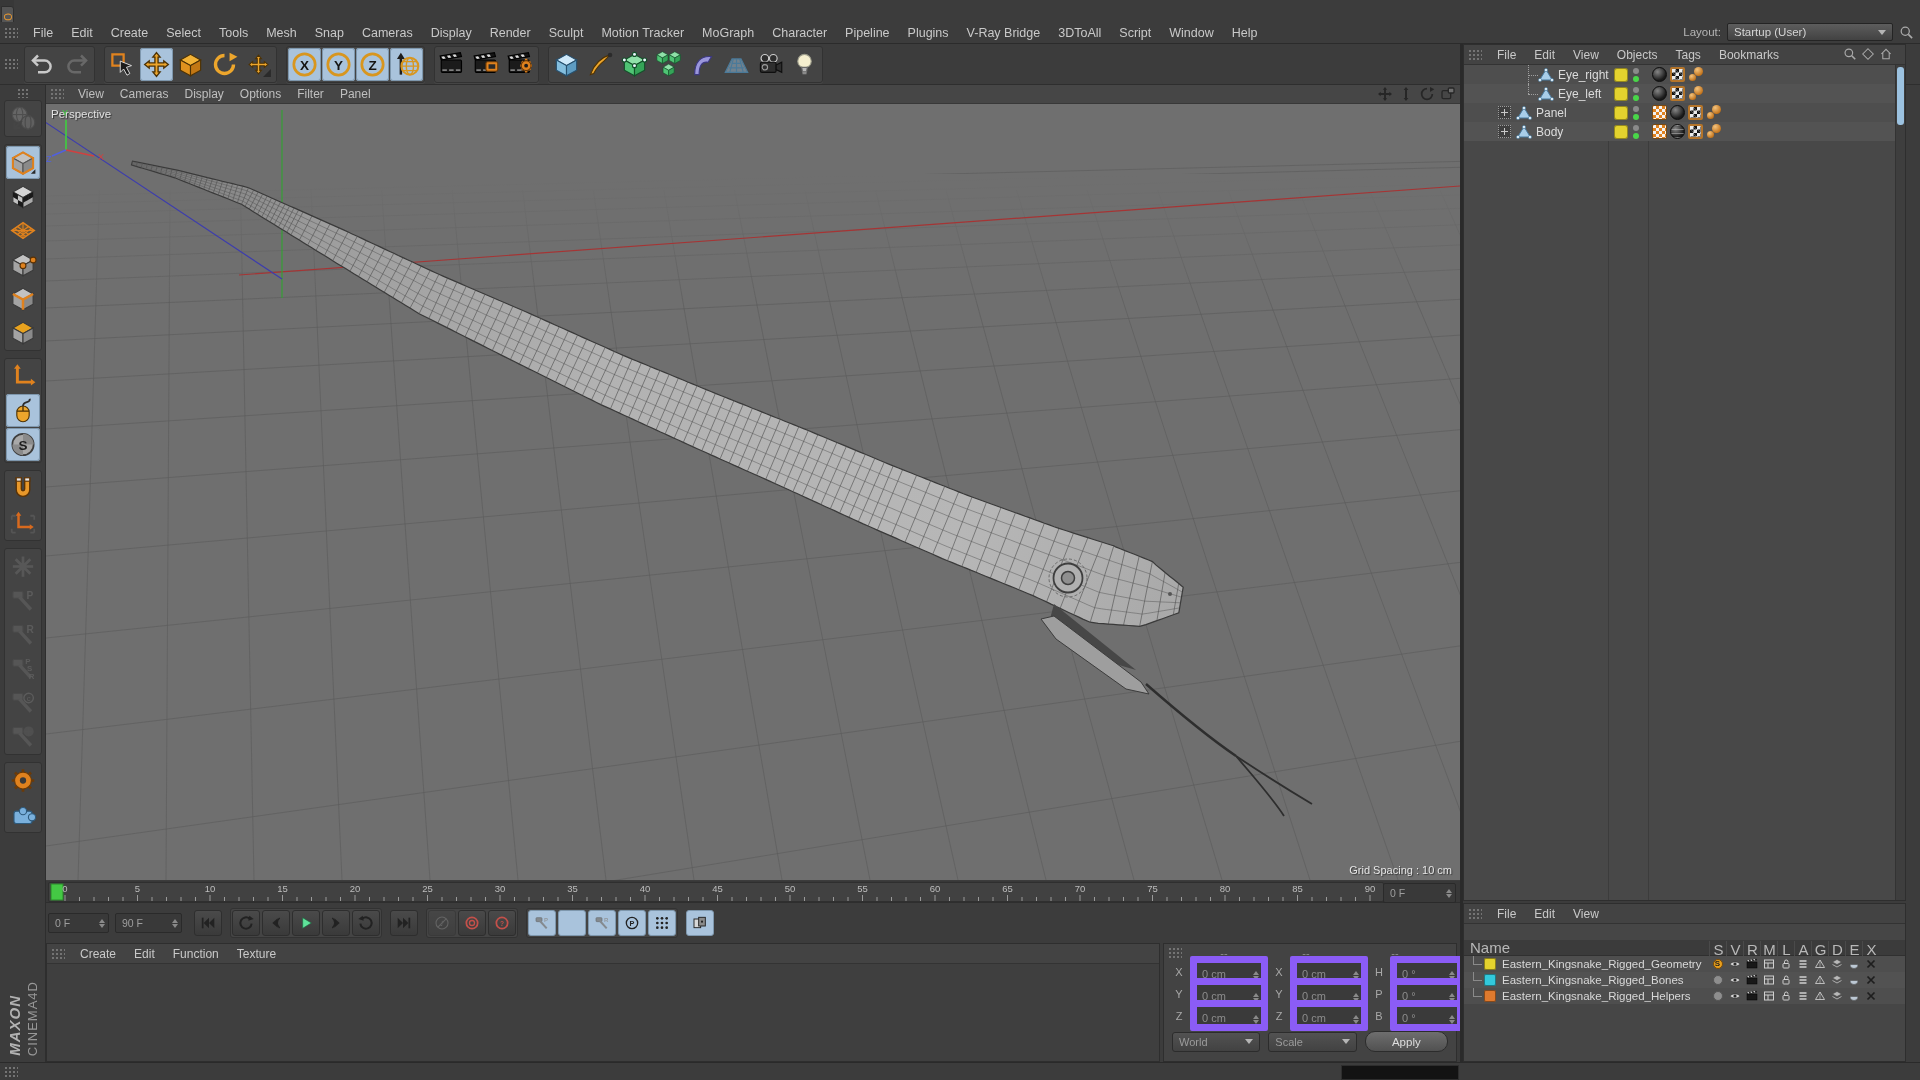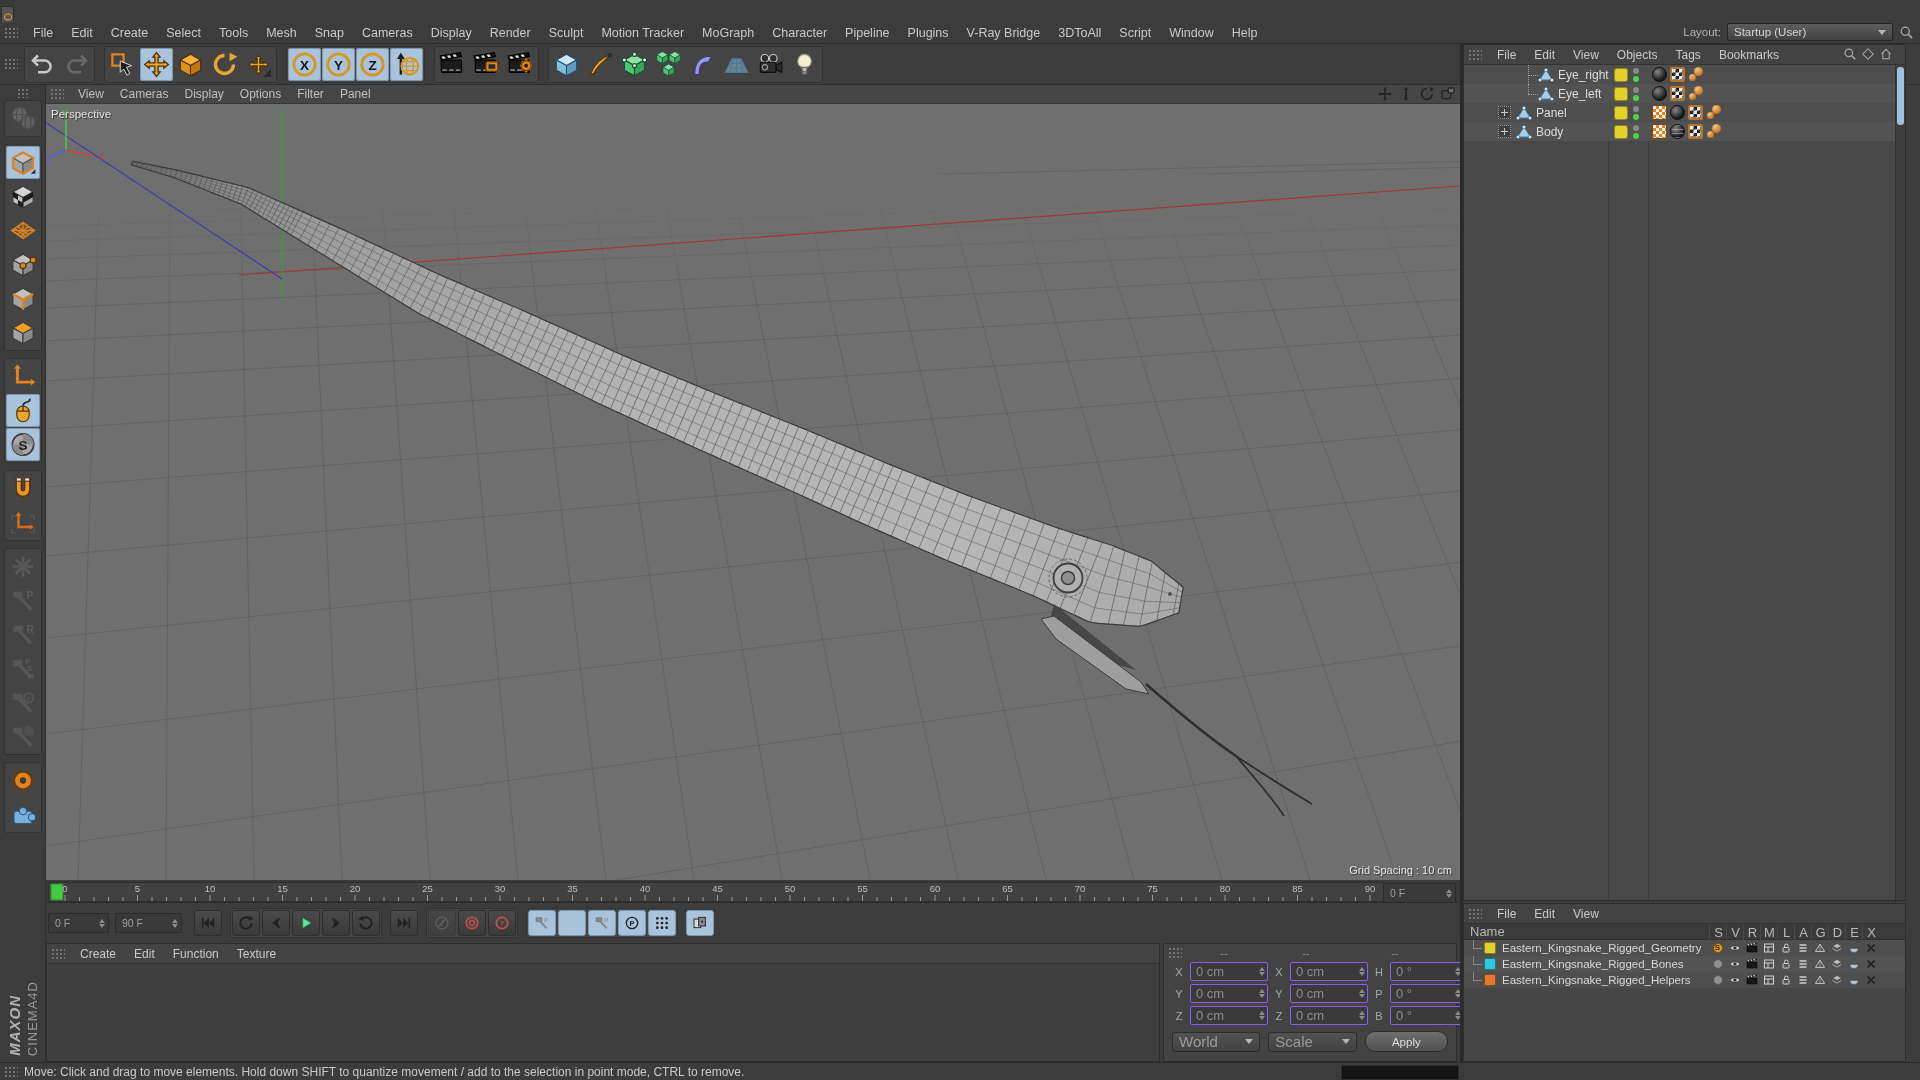--- a/index.html
+++ b/index.html
@@ -107,26 +107,26 @@
   .panel-menu{height:20px;background:#434343;border-bottom:1px solid #333;display:flex;
               align-items:center;box-sizing:border-box;}
   .panel-menu .menu-item{font-size:12px;padding:1px 9px;}
   #coords{position:absolute;left:1117px;top:0;width:294px;height:119px;background:#434343;
           border:1px solid #2e2e2e;box-sizing:border-box;}
   #coords-header{height:17px;display:flex;align-items:center;font-size:11px;color:#8f8f8f;}
   #coords-header span{display:inline-block;}
   #coords-grid{display:grid;grid-template-columns:14px 78px 14px 78px 14px 74px;
                grid-auto-rows:19px;column-gap:4px;row-gap:3px;padding:1px 0 0 8px;align-items:center;}
   .coord-lbl{font-size:11px;color:#a8a8a8;text-align:center;}
-  .coord-input{height:17px;background:#3a3a3a;border:1px solid #8b5cf6;border-radius:2px;display:flex;
-               align-items:center;justify-content:space-between;padding:0 2px 0 5px;font-size:13px;color:#8d8d8d;}
+  .coord-input{height:17px;background:#3a3a3a;border:7px solid #8b5cf6;border-radius:2px;display:flex;
+               align-items:flex-end;justify-content:space-between;padding:0 2px 0 5px;font-size:11px;color:#8d8d8d;}
   #coords-buttons{display:flex;gap:8px;padding:6px 8px 0 8px;align-items:center;}
   .coord-dd{width:84px;height:18px;background:linear-gradient(#525252,#424242);border:1px solid #2c2c2c;
             border-radius:3px;display:flex;align-items:center;justify-content:space-between;
-            padding:0 6px;font-size:15px;color:#9b9b9b;}
+            padding:0 6px;font-size:11px;color:#9b9b9b;}
   #apply-btn{width:92px;height:19px;border-radius:10px;background:linear-gradient(#6e6e6e,#515151);
              border:1px solid #2c2c2c;display:flex;align-items:center;justify-content:center;
              font-size:11.5px;color:#dedede;}
   
   #om{left:1463px;top:44px;width:443px;height:857px;background:#484848;border:1px solid #2e2e2e;
       box-sizing:border-box;}
   #om-menu-icons{position:absolute;right:12px;top:2px;display:flex;gap:4px;align-items:center;color:#aaa;
                  font-size:12px;}
   #om-tree{position:absolute;left:0;top:20px;right:9px;bottom:0;overflow:hidden;}
   .om-colsep{position:absolute;top:0;bottom:0;width:1px;background:#3c3c3c;}
@@ -168,21 +168,21 @@
   .tag-skin::before,.tag-skin::after{content:"";position:absolute;border-radius:50%;
       background:radial-gradient(circle at 35% 30%,#f4c47e,#c07018 75%);}
   .tag-skin::before{width:9px;height:9px;right:0;top:0;}
   .tag-skin::after{width:7px;height:7px;left:1px;bottom:1px;}
   #om-scroll{position:absolute;right:0;top:20px;bottom:0;width:9px;background:#3e3e3e;border-left:1px solid #333;}
   #om-scroll-thumb{position:absolute;left:1px;right:1px;top:2px;height:58px;background:#9cc2e0;border-radius:3px;}
   
   #layers{left:1463px;top:903px;width:443px;height:159px;background:#464646;border:1px solid #2e2e2e;
           box-sizing:border-box;}
   #layer-header{position:relative;height:15px;background:#3b3b3b;border-bottom:1px solid #303030;
-                font-size:13px;color:#b8b8b8;display:flex;align-items:center;}
+                font-size:15px;color:#b8b8b8;display:flex;align-items:center;margin-top:16px;}
   #layer-name-h{padding-left:6px;}
   .lcol-h{position:absolute;top:1px;width:17px;text-align:center;border-left:1px solid #4a4a4a;}
   .layer-row{position:relative;height:16px;display:flex;align-items:center;}
   .layer-row:nth-child(odd){background:#4e4e4e;}
   .layer-row:nth-child(even){background:#525252;}
   .l-elbow{width:16px;height:100%;position:relative;flex:0 0 auto;margin-left:4px;}
   .l-elbow::before{content:"";position:absolute;left:5px;top:0;bottom:50%;border-left:1px solid #8a8a8a;}
   .l-elbow::after{content:"";position:absolute;left:5px;right:2px;top:50%;border-top:1px solid #8a8a8a;}
   .l-swatch{width:12px;height:12px;border-radius:2px;flex:0 0 auto;margin-right:6px;
             box-shadow:inset 0 0 0 1px rgba(0,0,0,.4);}
@@ -1404,17 +1404,16 @@
       <div class="vtab" style="margin-top: 8px;">Structure</div>
       <div style="flex: 1 1 0%;"></div>
       <div class="vtab" style="margin-bottom: 6px;">Attributes</div>
       <div class="vtab active" style="margin-bottom: 6px;">Layers</div>
     </div>
 
   <div class="abs vsplit" style="left:1460px;top:44px;width:3px;height:1018px;"></div>
 
   <div id="statusbar" class="abs">
     <span class="handle"></span>
-    <span id="status-text">Move: Click and drag to move elements. Hold down SHIFT to quantize movement / add to the selection in point mode, CTRL to remove.</span>
     <div id="status-console"></div>
   </div>
 
 </div>
 
 </body></html>

